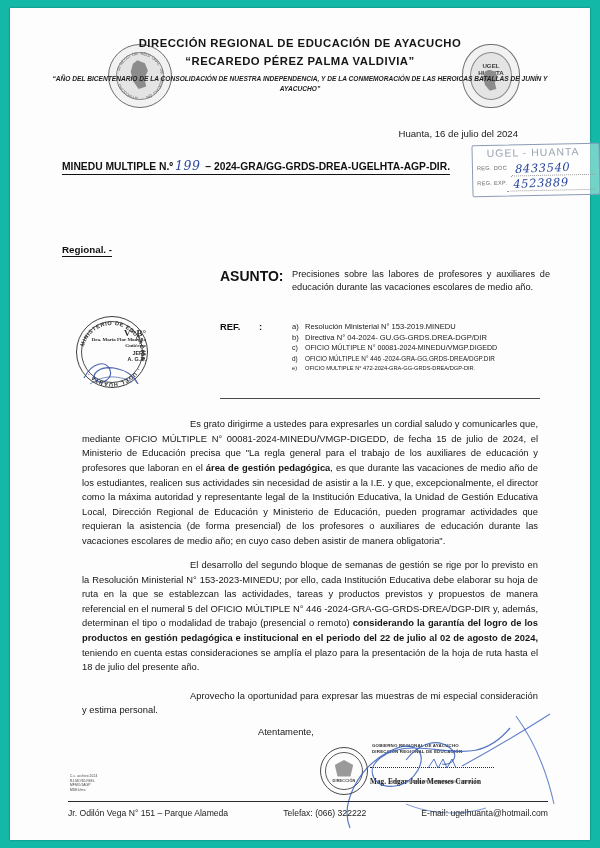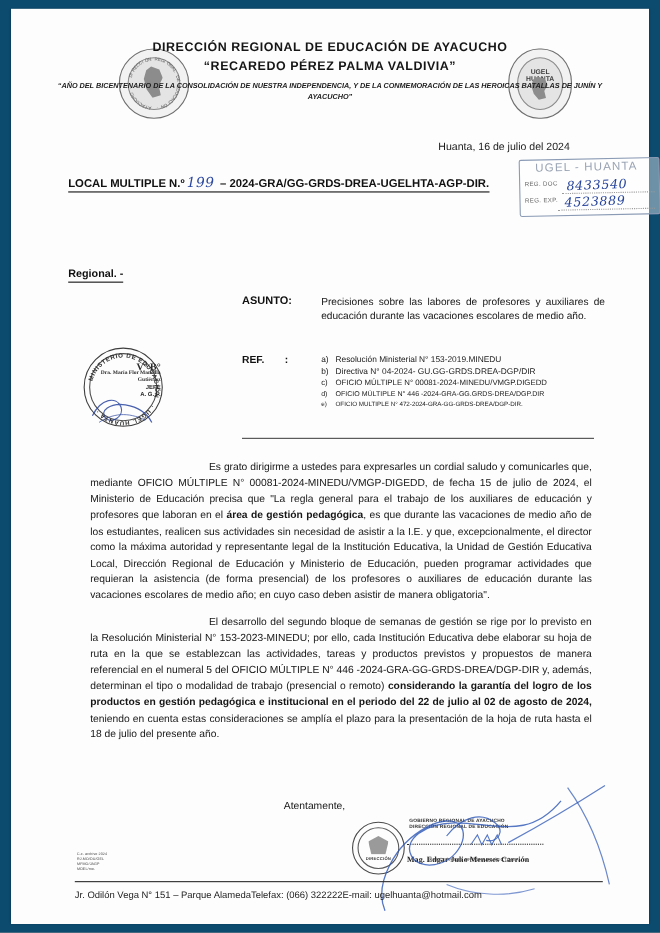--- a/index.html
+++ b/index.html
@@ -7,21 +7,21 @@
     padding: 0;
     background: #9a9a9a;
   }
   body {
     font-family: "Liberation Sans", sans-serif;
   }
   .page {
     position: relative;
     width: 600px;
     height: 848px;
-    background: #0c4a6e;
+    background: #14b8a6;
     overflow: hidden;
     color: #1a1a1a;
   }
   .sheet {
     position: absolute;
     left: 10px;
     top: 8px;
     width: 580px;
     height: 832px;
     background: #fdfdfd;
@@ -187,21 +187,21 @@
     color: #111;
     border-bottom: 1px solid #111;
     padding-bottom: 1px;
   }
 
   
   .asunto-block { position: absolute; left: 210px; top: 260px; width: 330px; }
   .kv-row { display: flex; margin-bottom: 4px; }
   .kv-key {
     width: 72px;
-    font-size: 10px;
+    font-size: 14px;
     font-weight: bold;
     color: #111;
     flex: none;
   }
   .kv-val {
     font-size: 9.2px;
     line-height: 13.2px;
     color: #161616;
     text-align: justify;
   }
@@ -370,20 +370,21 @@
     position: absolute;
     left: 58px; top: 793px;
     width: 480px;
     border-top: 1.3px solid #2b2b2b;
   }
   .footer {
     position: absolute;
     left: 58px; top: 800px;
     width: 480px;
     display: flex;
+    justify-content: space-between;
     font-size: 8.6px;
     color: #1d1d1d;
   }
 
   
   .ink { position:absolute; pointer-events:none; }
 </style>
 </head>
 <body>
 
@@ -461,21 +462,21 @@
       <div class="recep-title">UGEL - HUANTA</div>
       <div class="recep-row r1">REG. DOC</div>
       <div class="recep-underline u1"></div>
       <div class="recep-hand h1">8433540</div>
       <div class="recep-row r2">REG. EXP.</div>
       <div class="recep-underline u2"></div>
       <div class="recep-hand h2">4523889</div>
     </div>
 
     <div class="oficio">
-      <span>LOCAL MULTIPLE N.º</span><span class="oficio-num-hand">199</span>
+      <span>MINEDU MULTIPLE N.º</span><span class="oficio-num-hand">199</span>
       <span>– 2024-GRA/GG-GRDS-DREA-UGELHTA-AGP-DIR.</span>
     </div>
 
     <div class="senores">
     </div>
     <div class="presente">Regional. -</div>
 
     <div class="asunto-block">
       <div class="kv-row">
         <div class="kv-key">ASUNTO:</div>
@@ -540,20 +541,21 @@
           <textPath href="#vbring" startOffset="58%">· UGEL HUANTA ·</textPath>
         </text>
       </svg>
     </div>
 
     <div class="body">
       <p class="para indent"><span>Es grato dirigirme a ustedes para expresarles un cordial saludo y comunicarles que, mediante OFICIO MÚLTIPLE N° 00081-2024-MINEDU/VMGP-DIGEDD, de fecha 15 de julio de 2024, el Ministerio de Educación precisa que "La regla general para el trabajo de los auxiliares de educación y profesores que laboran en el </span><span class="u">área de gestión pedagógica</span><span>, es que durante las vacaciones de medio año de los estudiantes, realicen sus actividades sin necesidad de asistir a la I.E. y que, excepcionalmente, el director como la máxima autoridad y representante legal de la Institución Educativa, la Unidad de Gestión Educativa Local, Dirección Regional de Educación y Ministerio de Educación, pueden programar actividades que requieran la asistencia (de forma presencial) de los profesores o auxiliares de educación durante las vacaciones escolares de medio año; en cuyo caso deben asistir de manera obligatoria".</span></p>
 
       <p class="para indent"><span>El desarrollo del segundo bloque de semanas de gestión se rige por lo previsto en la Resolución Ministerial N° 153-2023-MINEDU; por ello, cada Institución Educativa debe elaborar su hoja de ruta en la que se establezcan las actividades, tareas y productos previstos y propuestos de manera referencial en el numeral 5 del OFICIO MÚLTIPLE N° 446 -2024-GRA-GG-GRDS-DREA/DGP-DIR y, además, determinan el tipo o modalidad de trabajo (presencial o remoto) </span><span class="u">considerando la garantía del logro de los productos en gestión pedagógica e institucional en el periodo del 22 de julio al 02 de agosto de 2024,</span><span> teniendo en cuenta estas consideraciones se amplía el plazo para la presentación de la hoja de ruta hasta el 18 de julio del presente año.</span></p>
 
+      <p class="closing">Aprovecho la oportunidad para expresar las muestras de mi especial consideración y estima personal.</p>
     </div>
 
     <div class="atentamente">Atentamente,</div>
 
     <div class="sig-stamp">
       <div class="sig-seal">
         <div class="sig-seal2"></div>
         <div class="sig-seal-emb"></div>
         <div class="sig-seal-word">DIRECCIÓN</div>
       </div>

